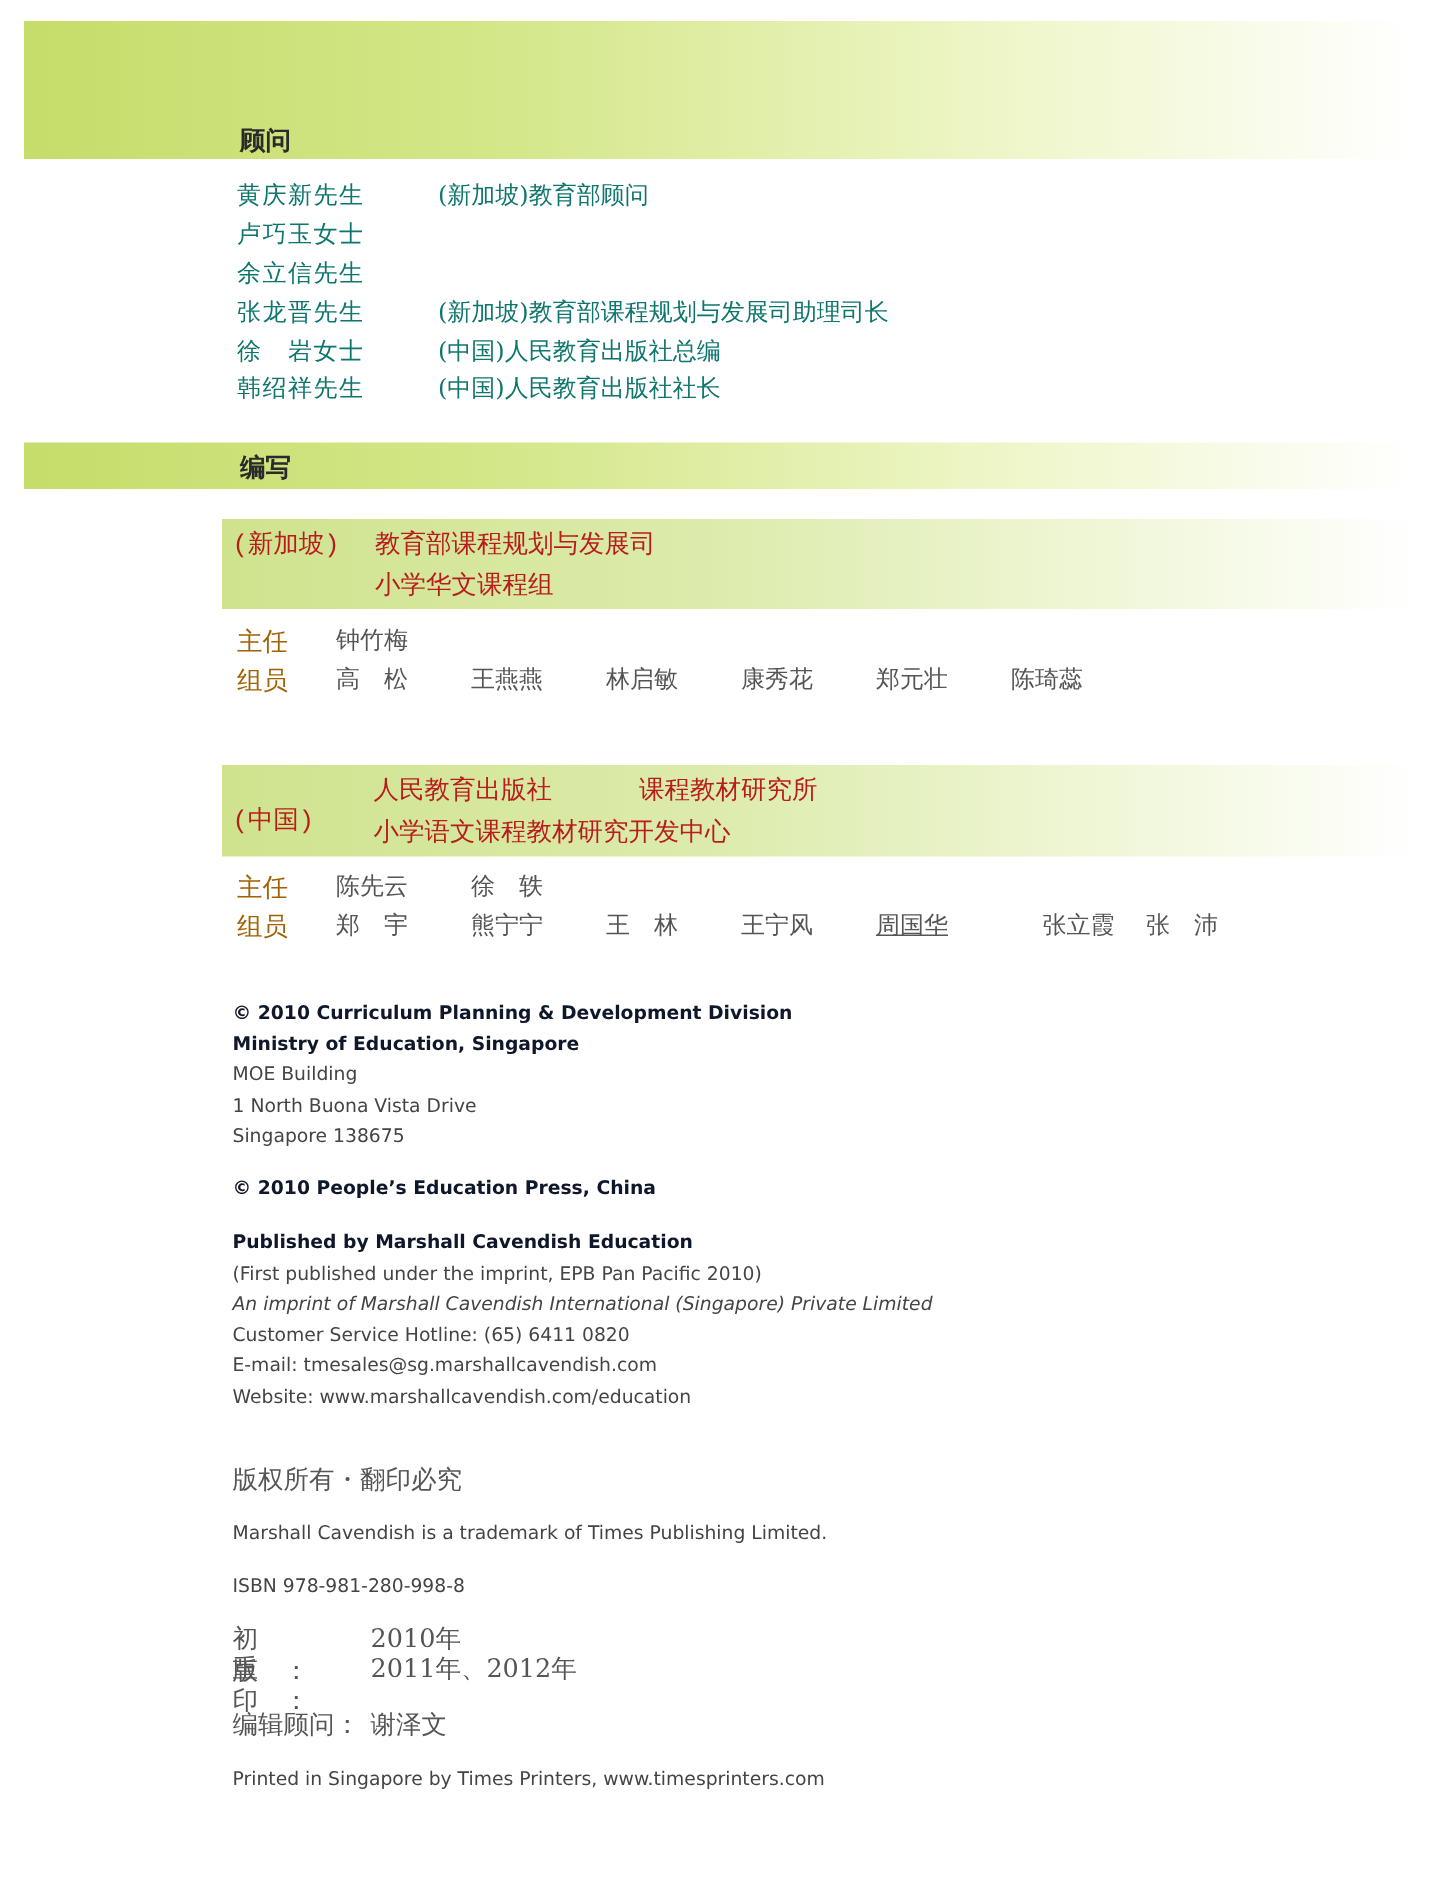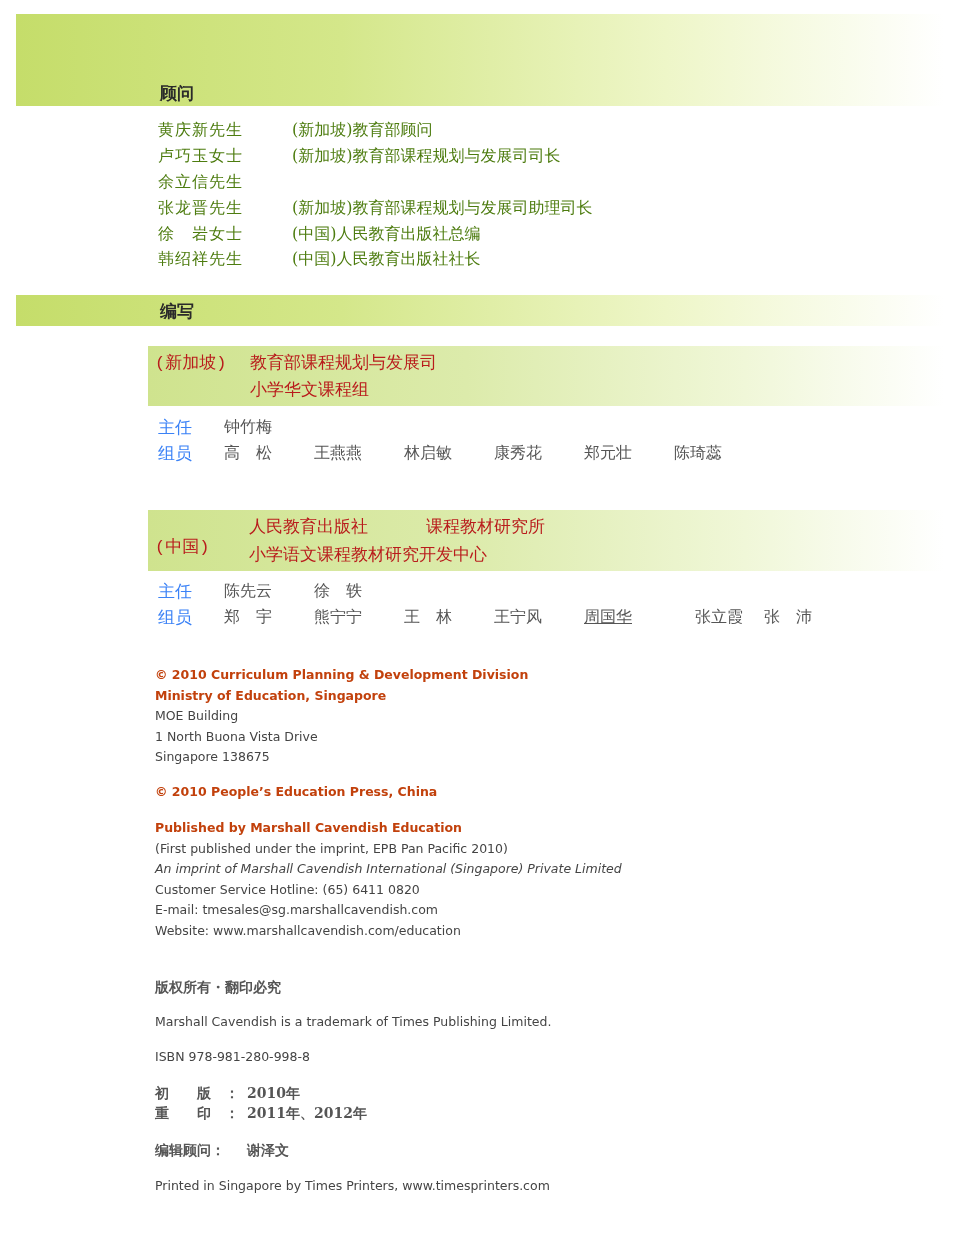--- a/index.html
+++ b/index.html
@@ -9,49 +9,48 @@
   }
   .band {
     position: absolute; left: 16px; right: 16px;
     background: linear-gradient(to right, #c5dd6a 0%, #d4e78a 35%, #eef6c8 70%, #ffffff 100%);
   }
   .band-title {
     position: absolute; left: 160px; font-weight: bold; font-size: 17px; color: #2a2a2a;
     font-family: "DejaVu Sans", sans-serif;
   }
   .adv-list { position: absolute; left: 158px; top: 118px; }
-  .adv-row { display: flex; height: 25.8px; align-items: center; font-family: "DejaVu Serif", serif; font-size: 16px; color: #4d7c0f; }
+  .adv-row { display: flex; height: 25.8px; align-items: center; font-family: "DejaVu Serif", serif; font-size: 16px; color: #0f766e; }
   .adv-name { width: 134px; letter-spacing: 1px; }
   .sub-band {
     position: absolute; left: 148px; right: 16px;
     background: linear-gradient(to right, #cfe38e 0%, #dcebab 40%, #f0f7d8 75%, #ffffff 100%);
   }
   .org-line { position: absolute; font-size: 17px; color: #b91c1c; font-family: Liberation Mono, monospace; }
   .role-row { position: absolute; left: 158px; display: flex; align-items: center; font-size: 16px; }
-  .role-label { font-weight: normal; color: #3b82f6; width: 66px; font-family: Liberation Serif, serif; font-size: 17px; }
+  .role-label { font-weight: normal; color: #a16207; width: 66px; font-family: Liberation Serif, serif; font-size: 17px; }
   .role-name { font-family: "DejaVu Serif", serif; color: #555; font-size: 16px; }
   .en { position: absolute; left: 155px; font-family: "DejaVu Sans", sans-serif; font-size: 12.5px; color: #444; line-height: 20.6px; }
-  .bold { font-weight: bold; color: #c2410c; }
+  .bold { font-weight: bold; color: #0f172a; }
   .ital { font-style: italic; }
-  .cn-small { font-family: "DejaVu Serif", serif; font-size: 14px; color: #555; font-weight: bold; }
+  .cn-small { font-family: "DejaVu Serif", serif; font-size: 17px; color: #555; }
 </style>
 </head>
 <body>
 
 <div class="band" style="top:14px; height:92px;"></div>
 <div class="band-title" style="top:82px;">顾问</div>
 
 <div class="adv-list">
   <div class="adv-row">
       <span class="adv-name">黄庆新先生</span>
       <span>(新加坡)教育部顾问</span>
     </div>
   <div class="adv-row">
       <span class="adv-name">卢巧玉女士</span>
-      <span>(新加坡)教育部课程规划与发展司司长</span>
     </div>
   <div class="adv-row">
       <span class="adv-name">余立信先生</span>
     </div>
   <div class="adv-row">
       <span class="adv-name">张龙晋先生</span>
       <span>(新加坡)教育部课程规划与发展司助理司长</span>
     </div>
   <div class="adv-row">
       <span class="adv-name">徐　岩女士</span>

